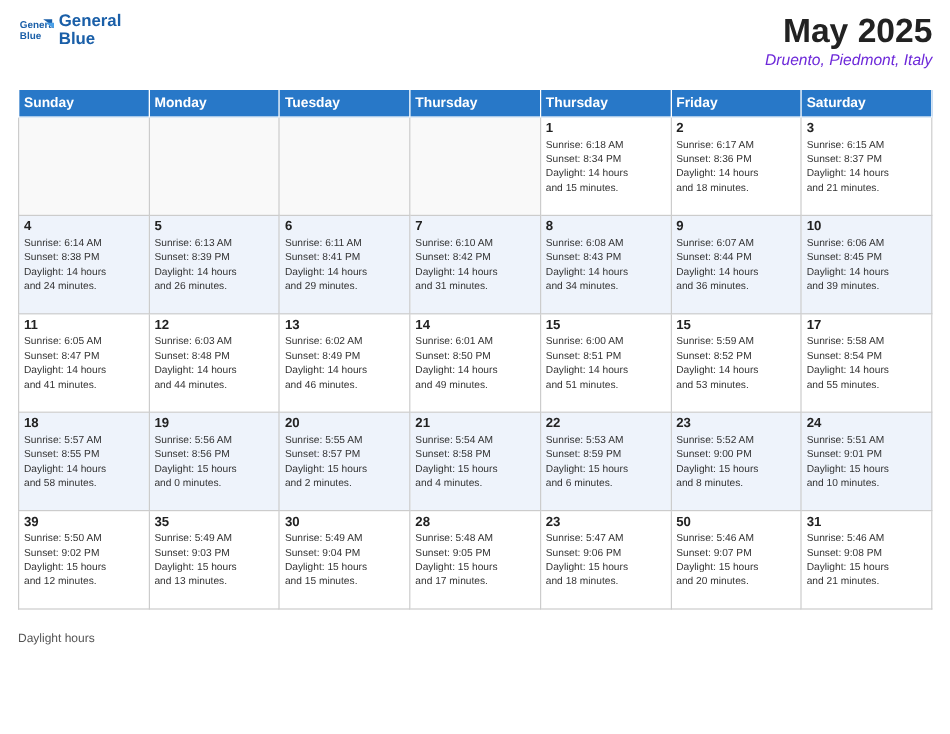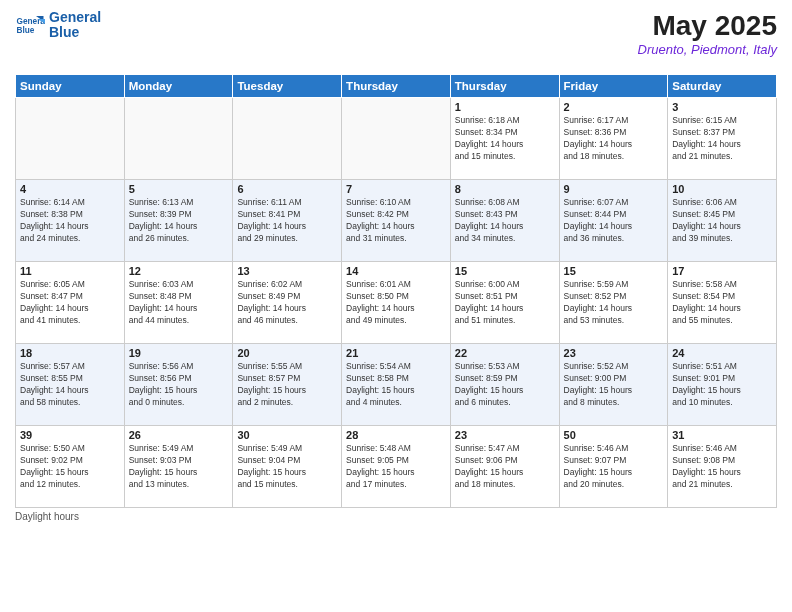--- a/index.html
+++ b/index.html
@@ -77,21 +77,21 @@
       font-weight: bold;
       color: #222;
       margin-bottom: 2px;
     }
     .day-info {
       font-size: 8.5px;
       color: #333;
       line-height: 1.4;
     }
     .footer {
-      margin-top: 3px;
+      margin-top: 19px;
       font-size: 10px;
       color: #555;
     }
     .row-alt td {
       background: #eef3fb;
     }
   </style>
 </head>
 <body>
 
@@ -236,21 +236,21 @@
             <div class="day-number">24</div>
             <div class="day-info">Sunrise: 5:51 AM<br>Sunset: 9:01 PM<br>Daylight: 15 hours<br>and 10 minutes.</div>
           </td>
         </tr>
         <tr>
           <td>
             <div class="day-number">39</div>
             <div class="day-info">Sunrise: 5:50 AM<br>Sunset: 9:02 PM<br>Daylight: 15 hours<br>and 12 minutes.</div>
           </td>
           <td>
-            <div class="day-number">26</div>
+            <div class="day-number">35</div>
             <div class="day-info">Sunrise: 5:49 AM<br>Sunset: 9:03 PM<br>Daylight: 15 hours<br>and 13 minutes.</div>
           </td>
           <td>
             <div class="day-number">30</div>
             <div class="day-info">Sunrise: 5:49 AM<br>Sunset: 9:04 PM<br>Daylight: 15 hours<br>and 15 minutes.</div>
           </td>
           <td>
             <div class="day-number">28</div>
             <div class="day-info">Sunrise: 5:48 AM<br>Sunset: 9:05 PM<br>Daylight: 15 hours<br>and 17 minutes.</div>
           </td>

